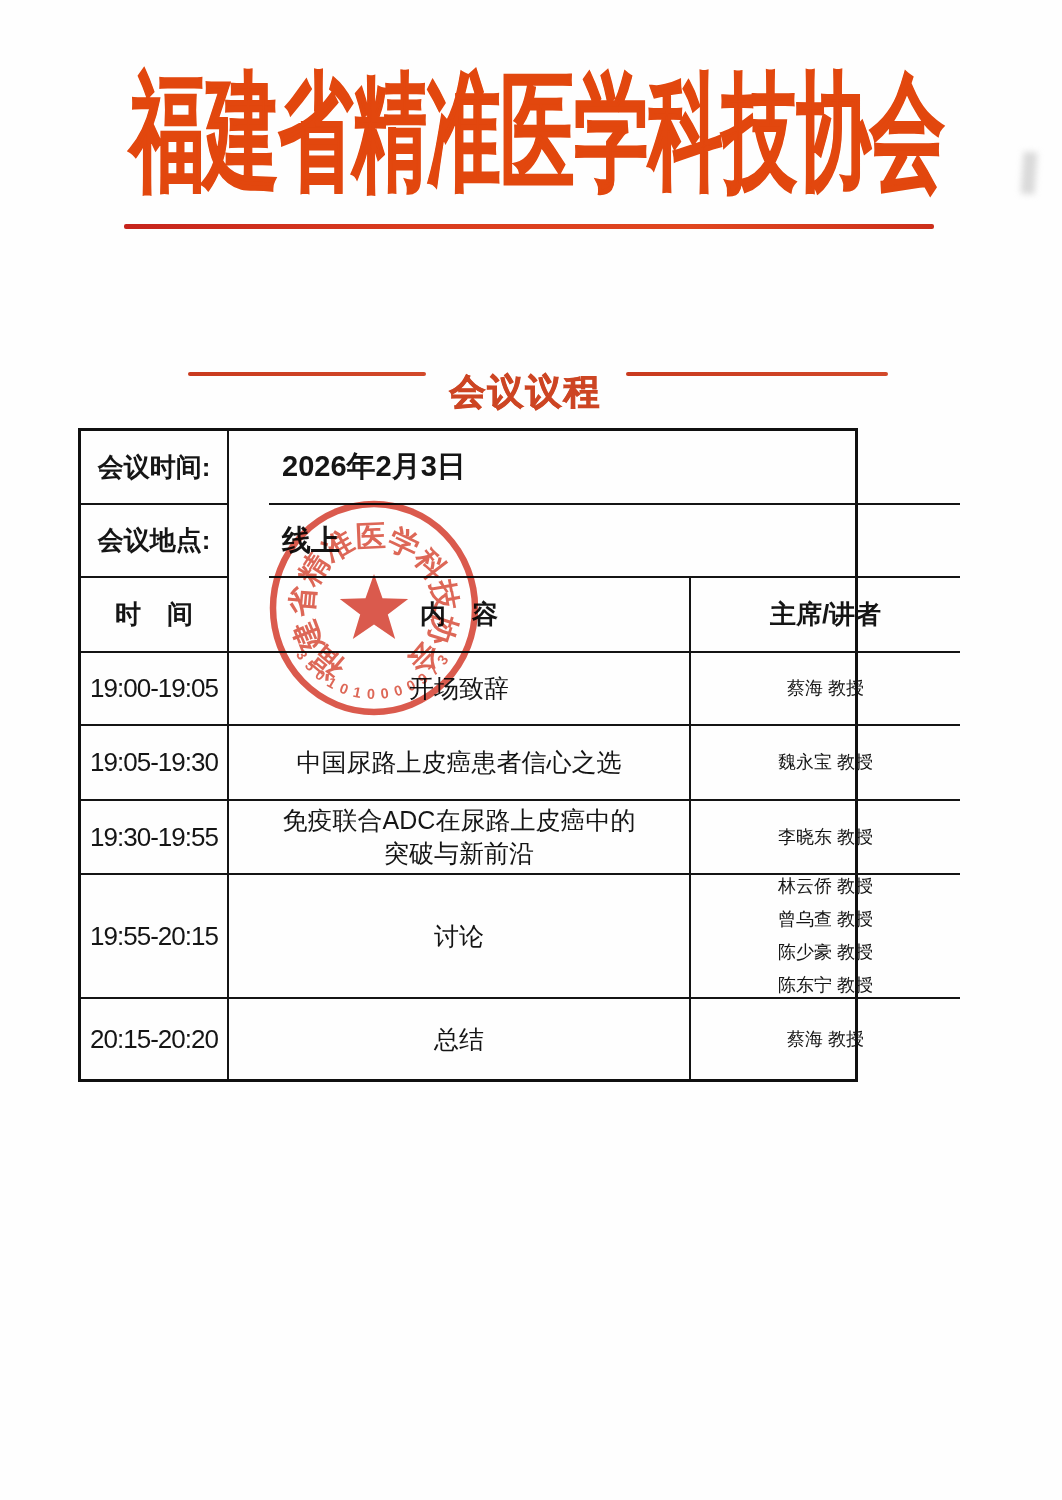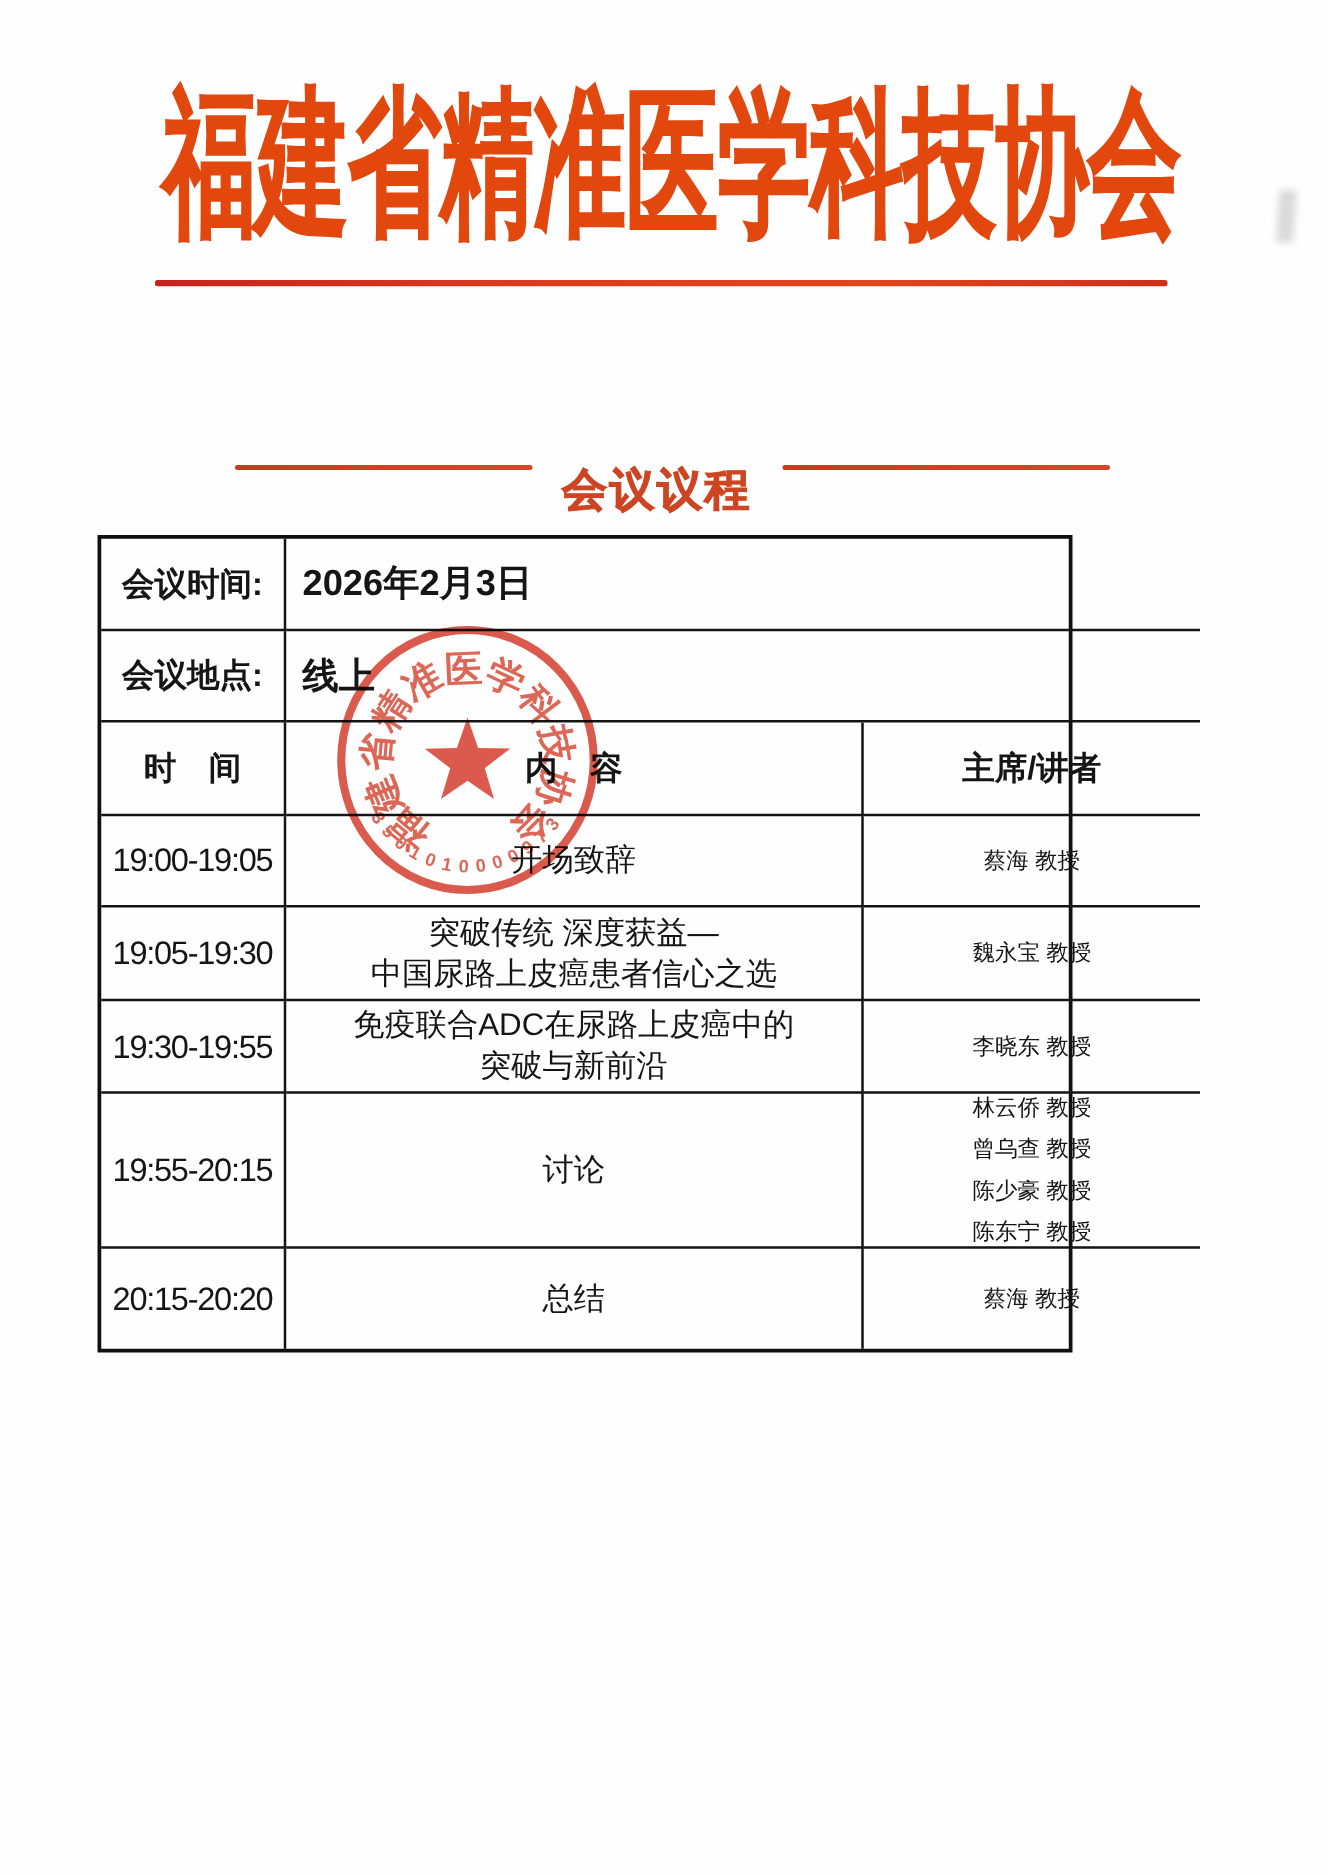--- a/index.html
+++ b/index.html
@@ -49,21 +49,21 @@
     background:transparent;
   }
   .cell{
     border-right:2.5px solid #141414; border-bottom:2.5px solid #141414;
     display:flex; flex-direction:column; align-items:center; justify-content:center;
     box-sizing:border-box; text-align:center;
   }
   .cell.last-col{border-right:none;}
   .cell.last-row{border-bottom:none;}
   .cell.span2{grid-column:2 / 4;}
-  .cell.value{align-items:flex-start; padding-left:13px;}
+  .cell.value{align-items:flex-start; padding-left:13px;margin-left:40px;}
   .meta-label, .header-cell{font-weight:bold; font-size:26px; letter-spacing:0px;}
   .meta-value{font-weight:bold; font-size:29px;}
   .time-cell{font-size:26px; letter-spacing:-1px;text-align:center;}
   .content-line{font-size:25px; line-height:33px;}
   .speaker-line{font-size:18px; line-height:33px;}
   
   .seal{
     position:absolute; left:249px; top:483px; width:250px; height:250px;
     z-index:10; opacity:0.84; mix-blend-mode:multiply; pointer-events:none;
   }
@@ -116,21 +116,20 @@
     <div class="cell time-cell">19:00-19:05</div>
     <div class="cell">
       <div class="content-line">开场致辞</div>
     </div>
     <div class="cell last-col">
       <div class="speaker-line">蔡海 教授</div>
     </div>
 
     <div class="cell time-cell">19:05-19:30</div>
     <div class="cell">
-      <div class="content-line">突破传统 深度获益—</div>
       <div class="content-line">中国尿路上皮癌患者信心之选</div>
     </div>
     <div class="cell last-col">
       <div class="speaker-line">魏永宝 教授</div>
     </div>
 
     <div class="cell time-cell">19:30-19:55</div>
     <div class="cell">
       <div class="content-line">免疫联合ADC在尿路上皮癌中的</div>
       <div class="content-line">突破与新前沿</div>

